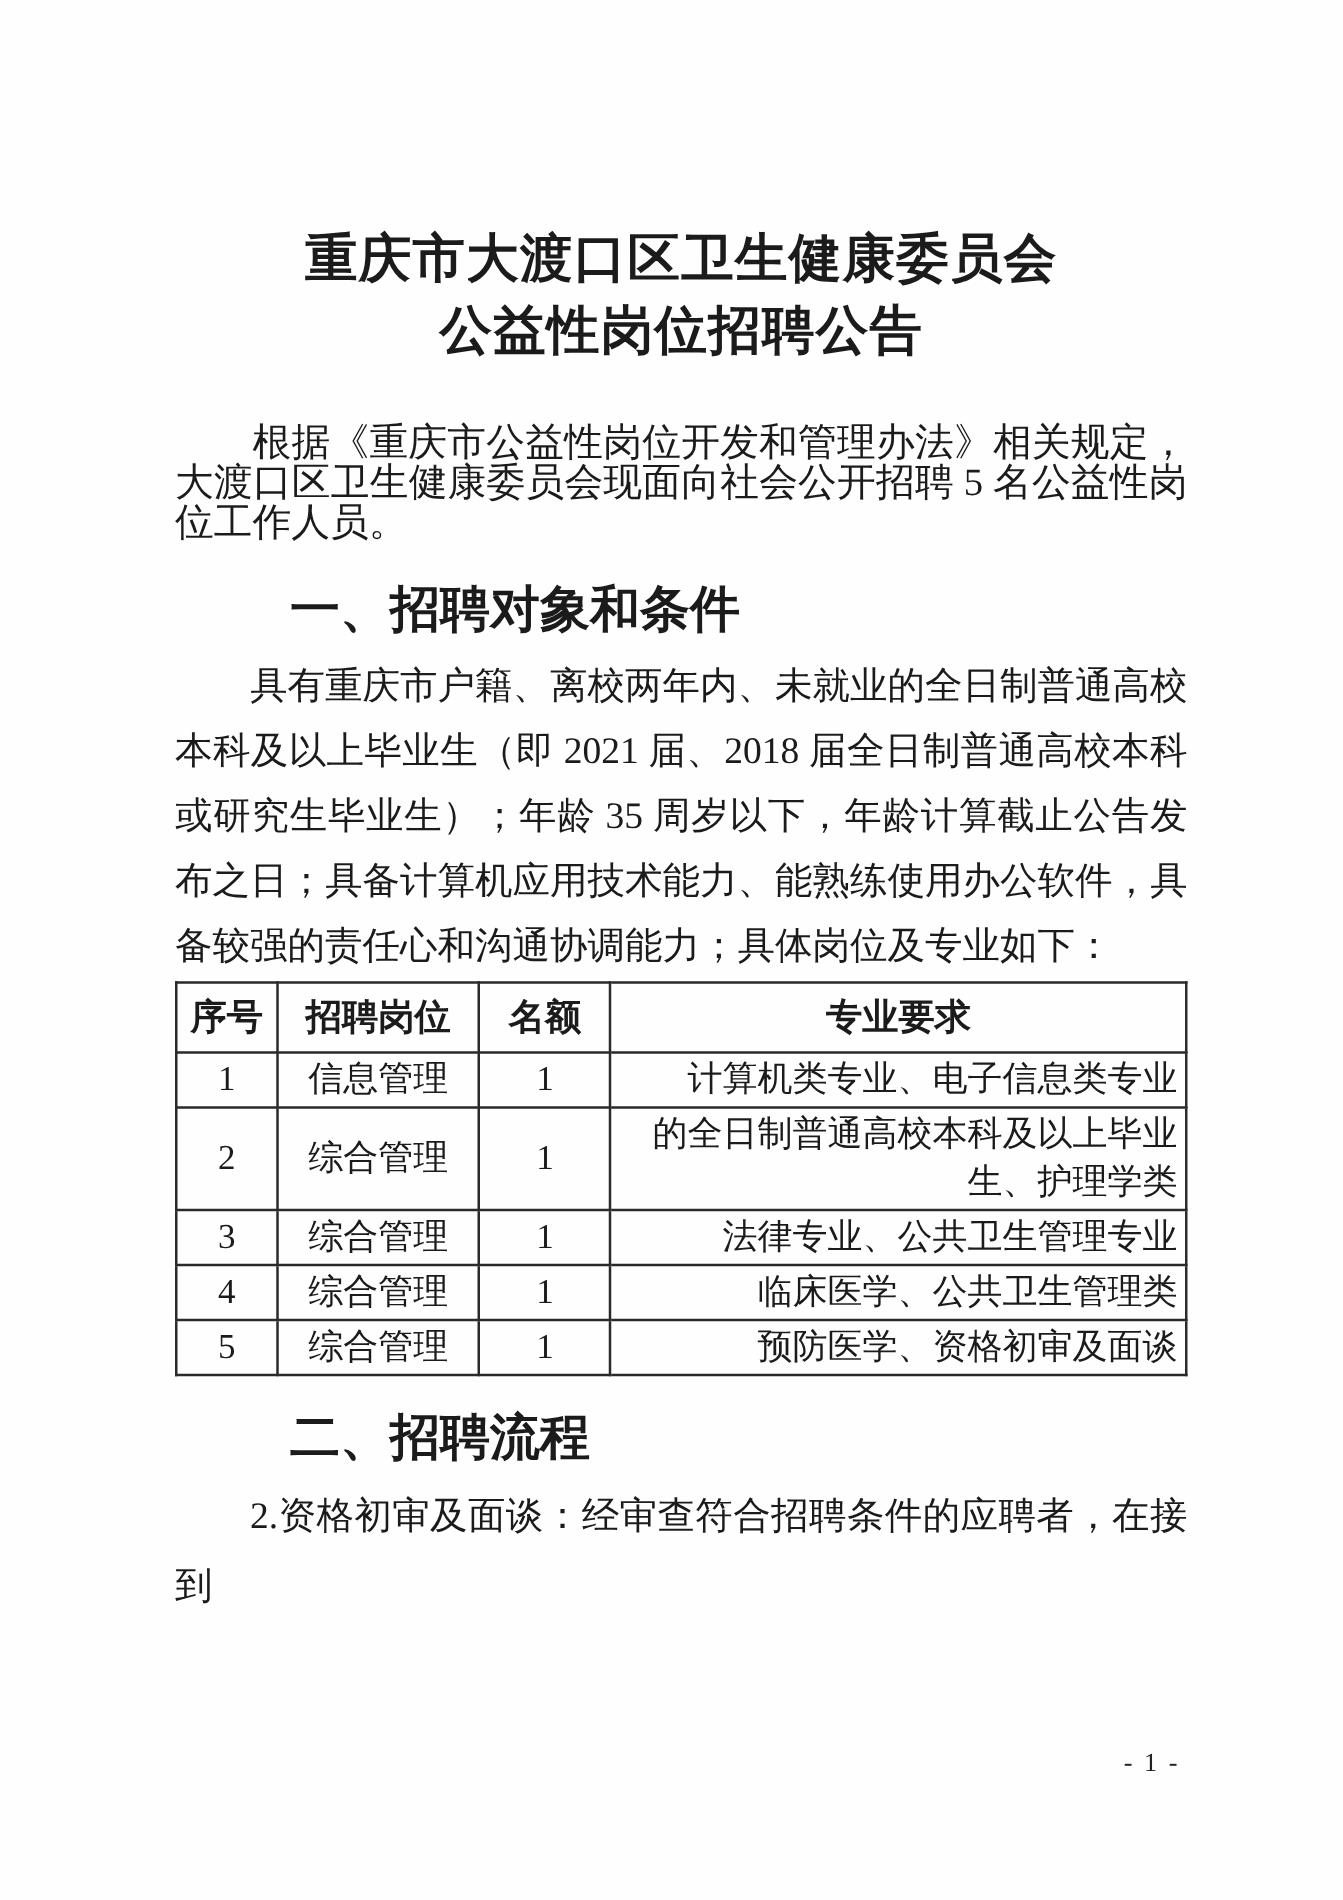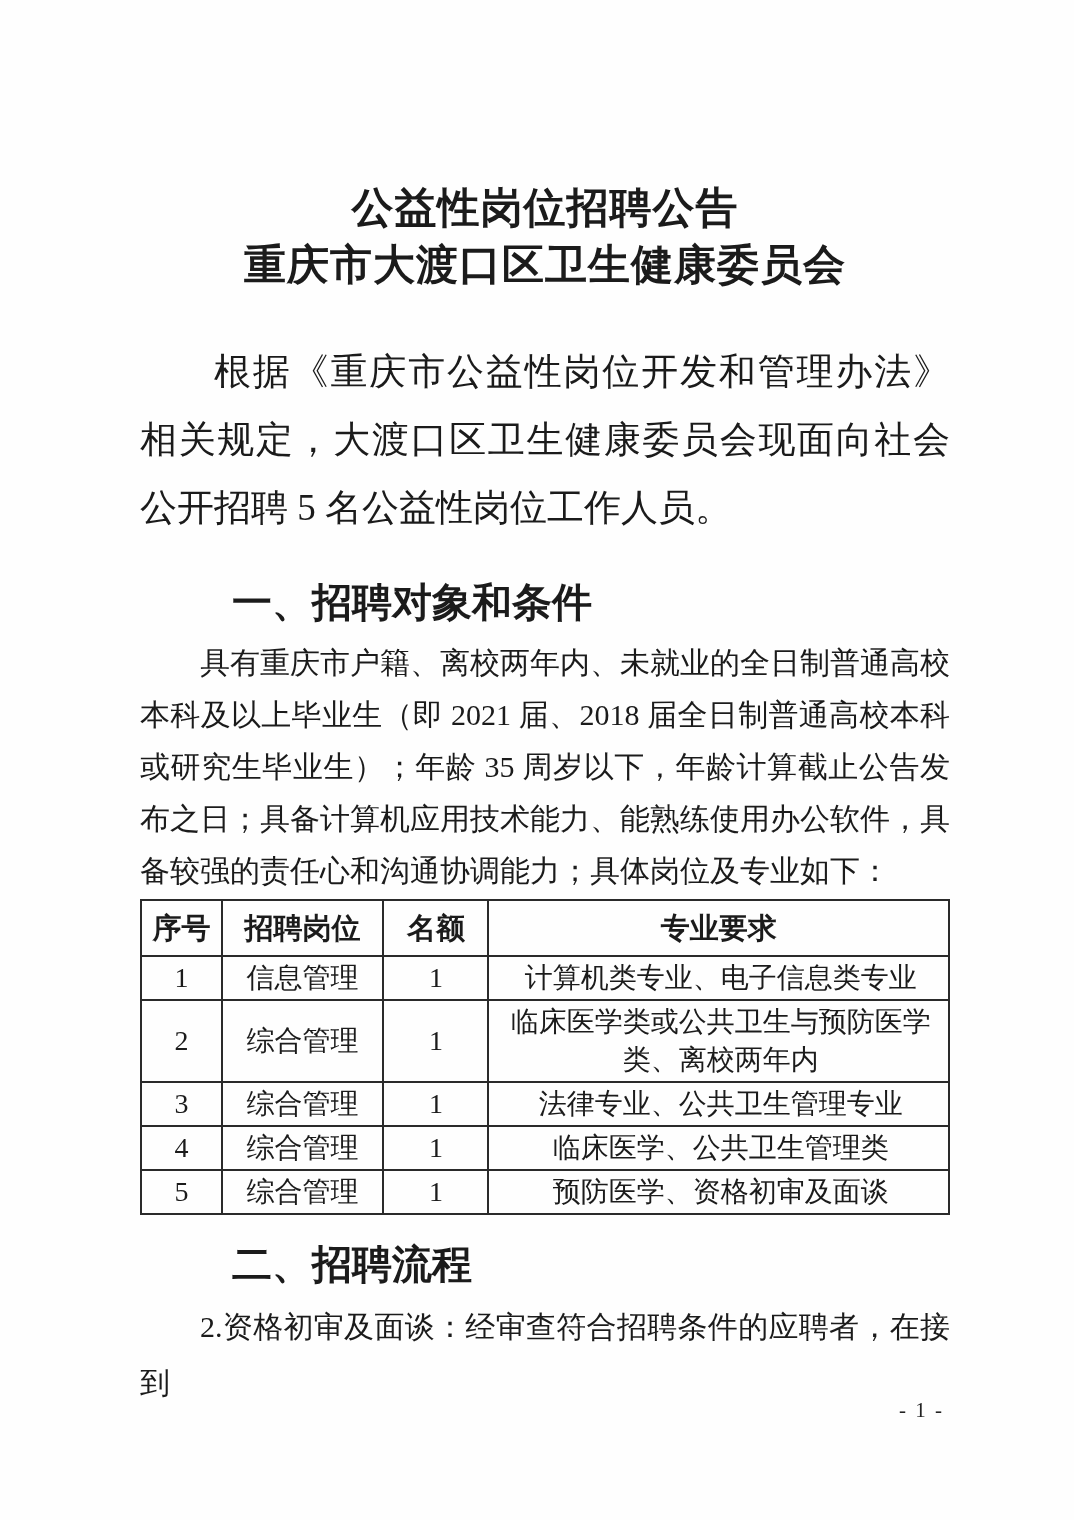--- a/index.html
+++ b/index.html
@@ -22,22 +22,22 @@
   .doc-title {
     text-align: center;
     font-weight: bold;
     font-size: 42px;
     line-height: 57px;
     letter-spacing: 1px;
     font-family: "Liberation Serif", "DejaVu Serif", serif;
   }
   .intro {
     margin-top: 44px;
-    font-size: 37px;
-    line-height: 68px;
+    font-size: 31px;
+    line-height: 32px;
     text-align: justify;
     text-indent: 2em;
   }
   .sec-heading {
     margin: 12px;
     font-family: "Liberation Sans", "DejaVu Sans", sans-serif;
     font-weight: bold;
     font-size: 40px;
     line-height: 46px;
     text-indent: 2em;
@@ -69,21 +69,21 @@
     font-family: "Liberation Sans", "DejaVu Sans", sans-serif;
     font-weight: bold;
     font-size: 29px;
     height: 50px;
   }
   table.positions td {
     text-align: center;
     height: 36px;
   }
   table.positions td.req {
-    text-align: center;
+    text-align: right;
     padding-left: 10px;
   }
   col.c-no    { width: 10%; }
   col.c-post  { width: 20%; }
   col.c-quota { width: 13%; }
   col.c-req   { width: 57%; }
   .s2-heading { margin-top: 26px; }
   .p-flow { line-height: 56px; }
   .footer-pagenum {
     position: absolute;
@@ -93,22 +93,22 @@
     letter-spacing: 2px;
     color: #222;
   }
 </style>
 </head>
 <body>
 
 <div class="page">
 
   <div class="doc-title">
+    <div>重庆市大渡口区卫生健康委员会</div>
     <div>公益性岗位招聘公告</div>
-    <div>重庆市大渡口区卫生健康委员会</div>
   </div>
 
   <p class="intro">根据《重庆市公益性岗位开发和管理办法》相关规定，大渡口区卫生健康委员会现面向社会公开招聘 5 名公益性岗位工作人员。</p>
 
   <h2 class="sec-heading">一、招聘对象和条件</h2>
 
   <p class="body-para"><span>具有</span><span class="u">重庆市户籍、离校两年内、未就业</span><span>的全日制普通高校本科及以上毕业生（即 2021 届、2018 届全日制普通高校本科或研究生毕业生）；年龄 35 周岁以下，年龄计算截止公告发布之日；具备计算机应用技术能力、能熟练使用办公软件，具备较强的责任心和沟通协调能力；具体岗位及专业如下：</span></p>
 
   <table class="positions">
     <colgroup>
@@ -129,21 +129,21 @@
       <tr>
         <td>1</td>
         <td>信息管理</td>
         <td>1</td>
         <td class="req">计算机类专业、电子信息类专业</td>
       </tr>
       <tr>
         <td>2</td>
         <td>综合管理</td>
         <td>1</td>
-        <td class="req">临床医学类或公共卫生与预防医学类、离校两年内</td>
+        <td class="req">的全日制普通高校本科及以上毕业生、护理学类</td>
       </tr>
       <tr>
         <td>3</td>
         <td>综合管理</td>
         <td>1</td>
         <td class="req">法律专业、公共卫生管理专业</td>
       </tr>
       <tr>
         <td>4</td>
         <td>综合管理</td>

